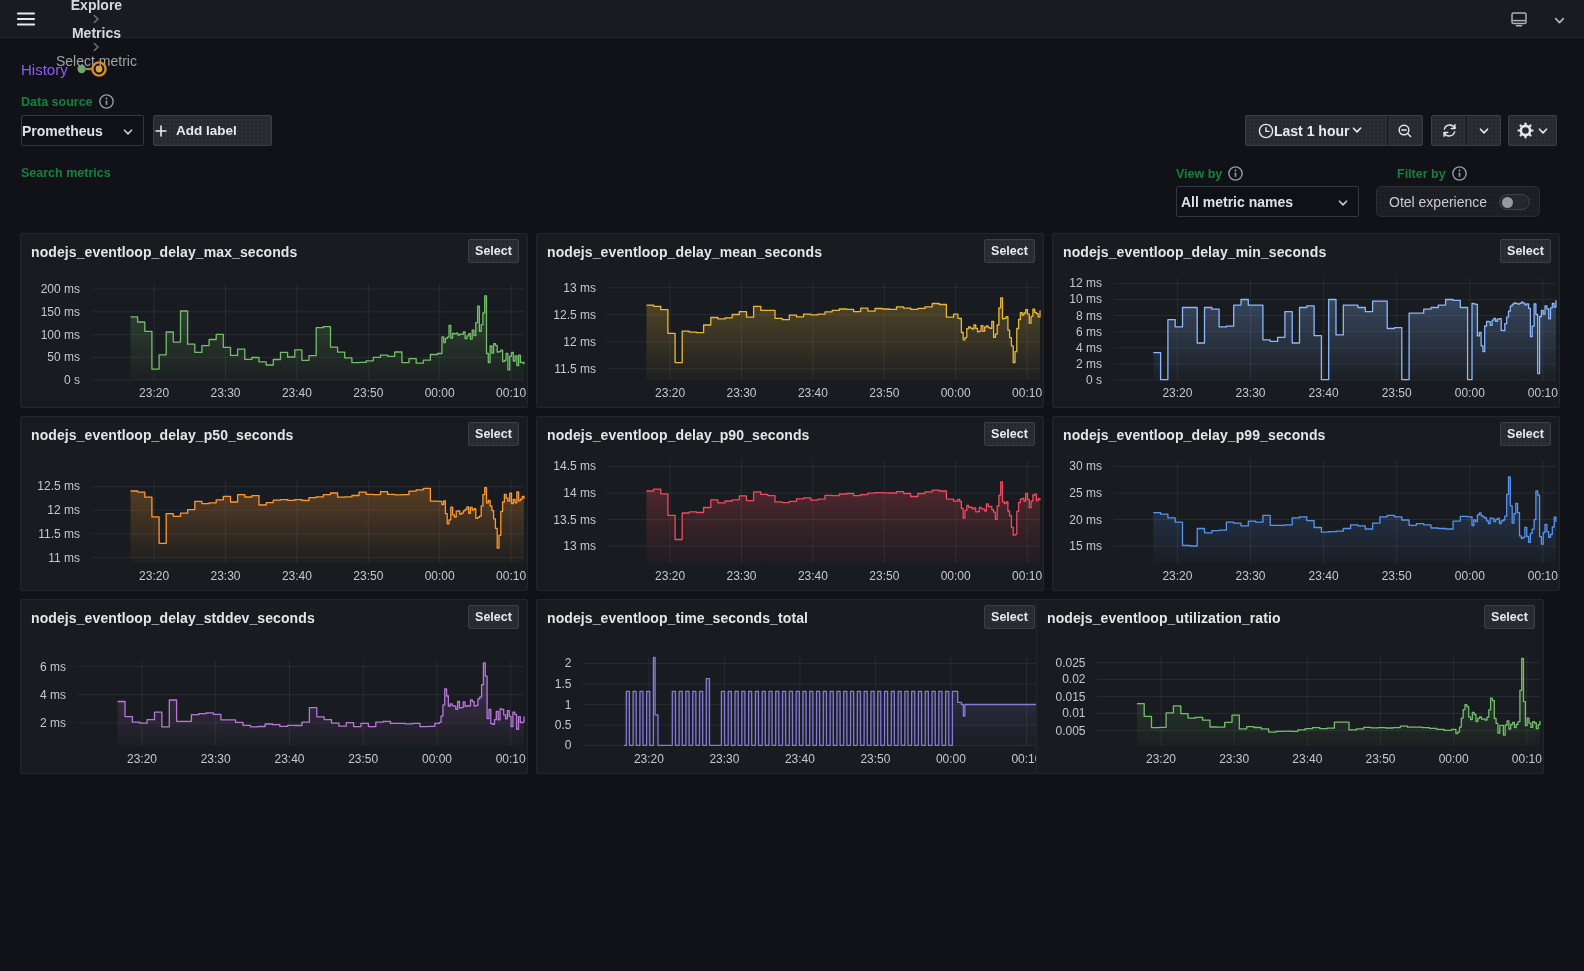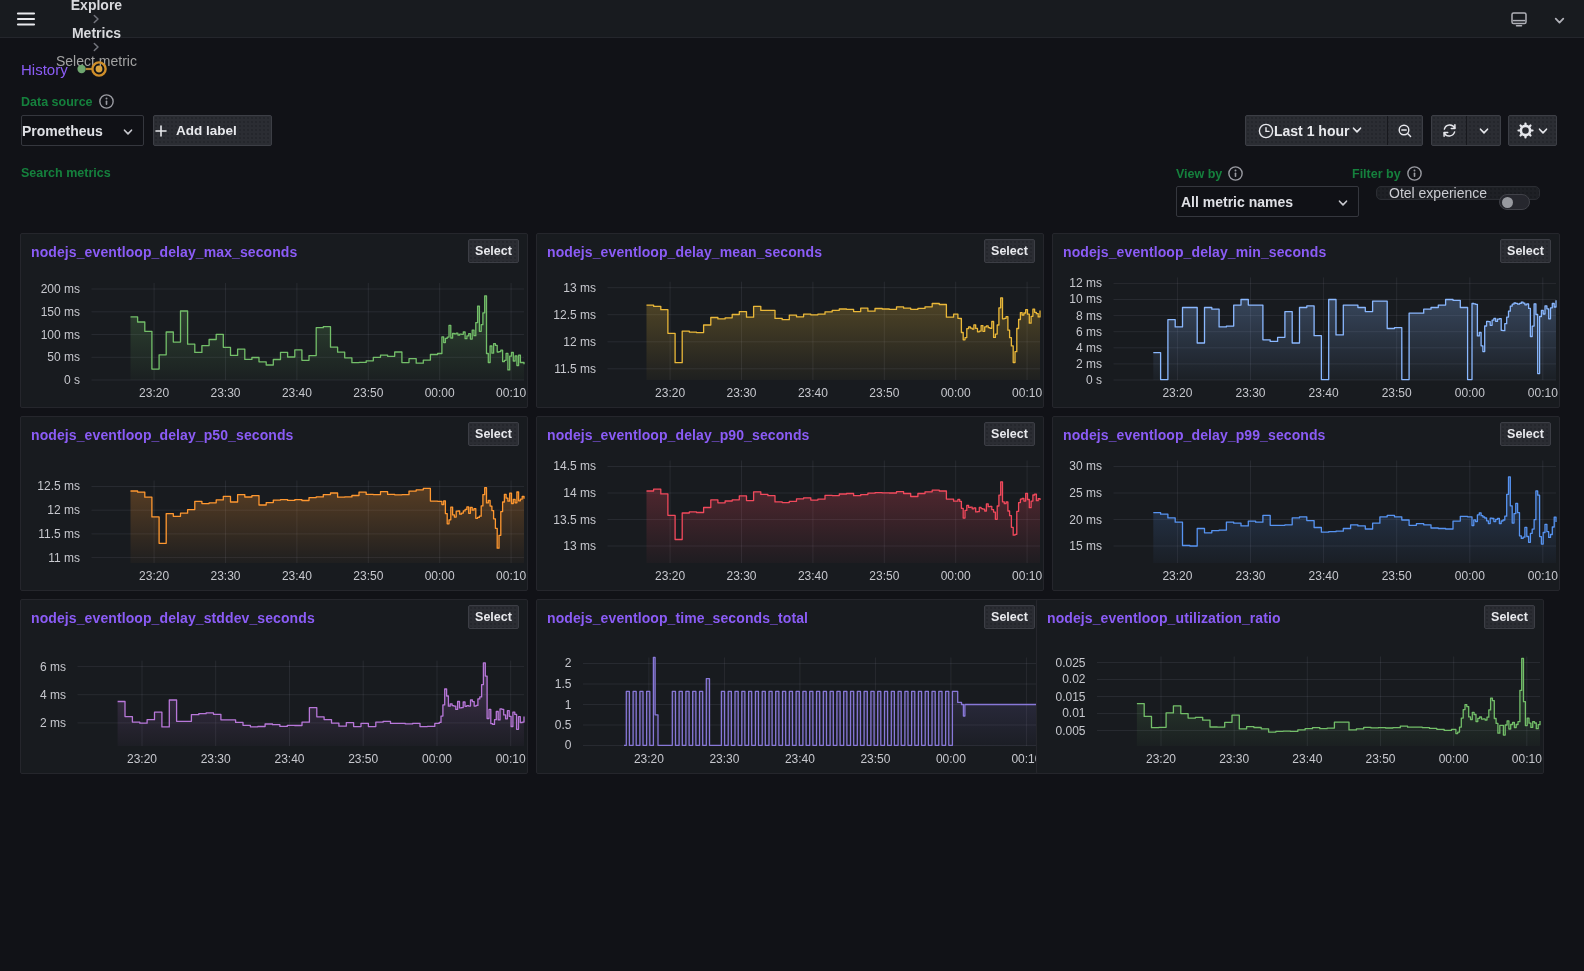--- a/index.html
+++ b/index.html
@@ -4,21 +4,21 @@
 html,body { width:1584px; height:971px; background:#111217; font-family:"Liberation Sans",sans-serif; overflow:hidden; }
 #app { position:relative; width:1584px; height:971px; }
 .nav { position:absolute; left:0; top:0; width:1584px; height:38px; background:#181b1f; border-bottom:1px solid #24262c; display:flex; align-items:center; }
 .crumbs { display:flex; align-items:center; font-size:14px; font-weight:700; color:#d8d9dd;flex-direction:column; }
 .crumbs .dim { color:#a3a3a3; font-weight:400; }
 .dots { background-image:radial-gradient(rgba(8,9,12,0.32) 0.6px, transparent 0.85px); background-size:4px 4px; }
 .btn { background-color:#2b2d33; border:1px solid #3c3e45; border-radius:2px; color:#e8e9ed; }
 label.sm { position:absolute; font-size:12.5px; font-weight:700; color:#15803d; display:flex; align-items:flex-end; gap:6px; }
 .input { position:absolute; height:31px; background:#101116; border:1px solid #35373e; border-radius:2px; display:flex; align-items:center; font-size:14px; color:#dfe0e5; }
 .panel { position:absolute; width:508px; height:175px; background:#181b1f; border:1px solid #25262c; border-radius:2px; overflow:hidden; }
-.ptitle { position:absolute; left:10px; top:10px; font-size:14px; font-weight:700; color:#8b5cf6; letter-spacing:0.1px; }
+.ptitle { position:absolute; left:10px; top:10px; font-size:14px; font-weight:700; color:#e5e5e5; letter-spacing:0.1px; }
 .selbtn { position:absolute; right:8px; top:5px; width:51px; height:24px; background-color:#2b2d33; background-image:radial-gradient(rgba(8,9,12,0.32) 0.6px, transparent 0.85px); background-size:4px 4px; border:1px solid #3c3e45; border-radius:2px; color:#e8e9ed; font-size:12.5px; font-weight:700; font-family:"Liberation Sans",sans-serif; }
 .tbtn { display:flex; align-items:center; justify-content:center; }
 </style></head>
 <body>
 <div id="app">
 <div class="nav">
   <div style="margin-left:15px;display:flex;align-items:center">
         <svg width="22" height="22" viewBox="0 0 22 22">
           <path d="M3 5.5h16M3 11h16M3 16.5h16" stroke="#e8e9ed" stroke-width="2.2" stroke-linecap="round"></path>
         </svg>
@@ -115,26 +115,26 @@
 
 <label class="sm" style="left:1176px;top:166px">View by <svg width="15" height="15" viewBox="0 0 14 14">
         <circle cx="7" cy="7" r="6.2" fill="none" stroke="#9a9ba2" stroke-width="1.3"></circle>
         <circle cx="7" cy="4.2" r="0.9" fill="#9a9ba2"></circle>
         <rect x="6.25" y="6" width="1.5" height="4.3" rx="0.7" fill="#9a9ba2"></rect>
       </svg></label>
 <div class="input" style="left:1176px;top:186px;width:183px;padding-left:4px;font-weight:700">All metric names<span style="position:absolute;right:9px;top:9px"><svg width="12" height="12" viewBox="0 0 12 12">
           <path d="M2.5 4.2L6 7.9l3.5-3.7" fill="none" stroke="#c7c8ce" stroke-width="1.6" stroke-linecap="round" stroke-linejoin="round"></path>
         </svg></span></div>
 
-<label class="sm" style="left:1352px;top:166px">Filter by <svg width="15" height="15" viewBox="0 0 14 14">
+<label class="sm" style="left:1397px;top:166px">Filter by <svg width="15" height="15" viewBox="0 0 14 14">
         <circle cx="7" cy="7" r="6.2" fill="none" stroke="#9a9ba2" stroke-width="1.3"></circle>
         <circle cx="7" cy="4.2" r="0.9" fill="#9a9ba2"></circle>
         <rect x="6.25" y="6" width="1.5" height="4.3" rx="0.7" fill="#9a9ba2"></rect>
       </svg></label>
-<div class="dots" style="position:absolute;left:1376px;top:186px;width:164px;height:14px;background-color:#1e2025;border:1px solid #2b2d33;border-radius:5px;display:flex;align-items:center">
+<div class="dots" style="position:absolute;left:1376px;top:186px;width:164px;height:31px;background-color:#1e2025;border:1px solid #2b2d33;border-radius:5px;display:flex;align-items:center">
   <span style="font-size:14px;color:#cbccd2;margin-left:12px">Otel experience</span>
   <span style="position:absolute;right:9px;top:7px;width:31px;height:16px;background:#26272e;border:1px solid #404148;border-radius:9px"></span>
   <span style="position:absolute;right:26px;top:9.5px;width:11.5px;height:11.5px;background:#989aa0;border-radius:50%"></span>
 </div>
 
 <div class="panel" style="left:20px;top:233px">
 <div class="ptitle">nodejs_eventloop_delay_max_seconds</div>
 <button class="selbtn">Select</button>
 <svg width="506" height="173" viewBox="0 0 506 173" style="position:absolute;left:1px;top:1px">
         <path d="M69.5 54.0H502M69.5 76.8H502M69.5 99.5H502M69.5 122.3H502M69.5 145.0H502M132.1 48.0V145M203.5 48.0V145M274.9 48.0V145M346.3 48.0V145M417.7 48.0V145M489.1 48.0V145" stroke="rgba(204,204,220,0.09)" stroke-width="1" fill="none"></path>

